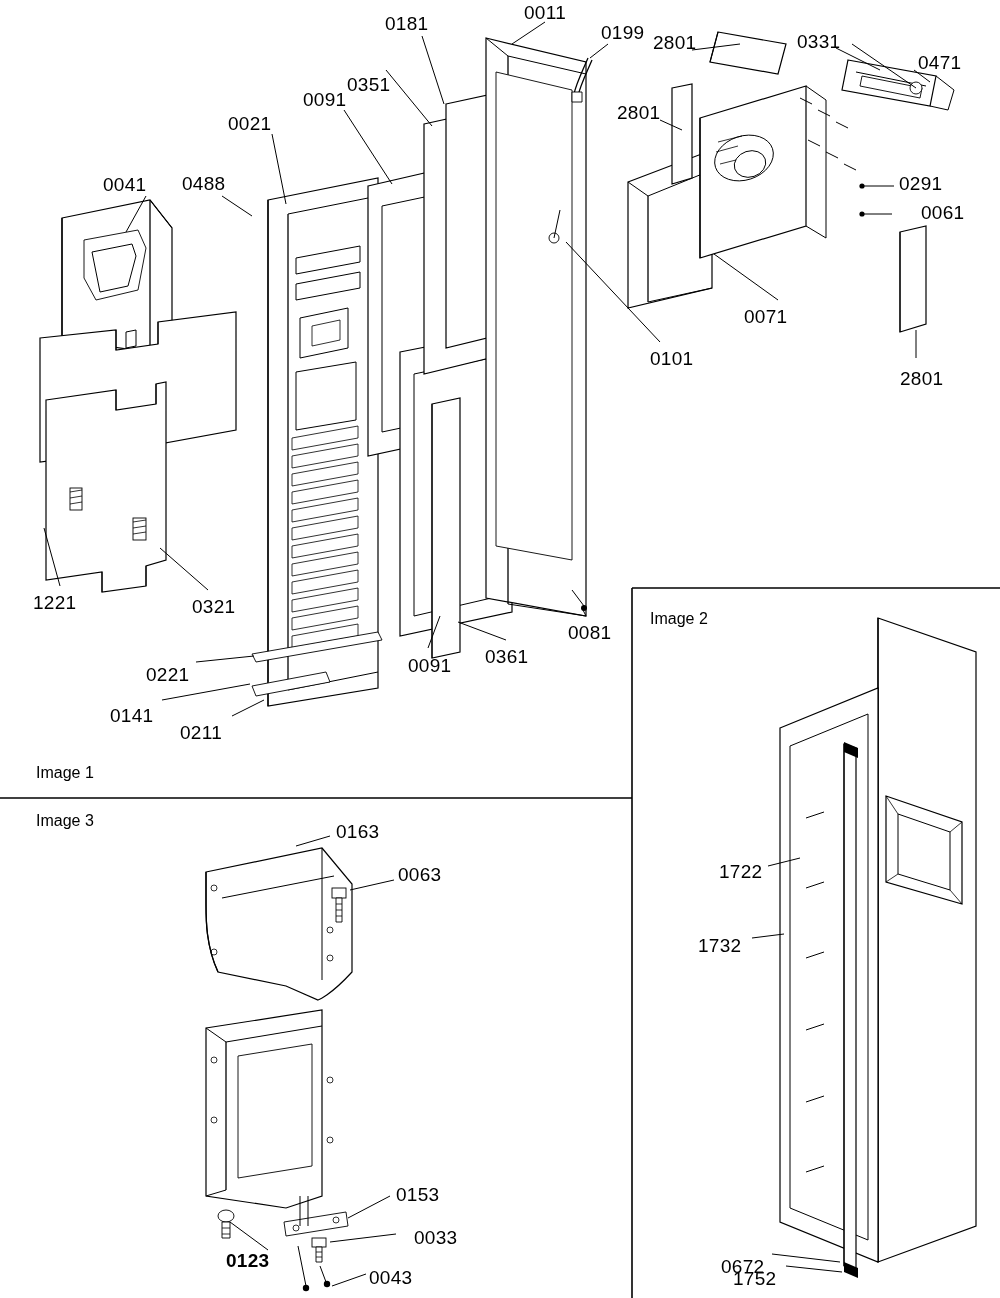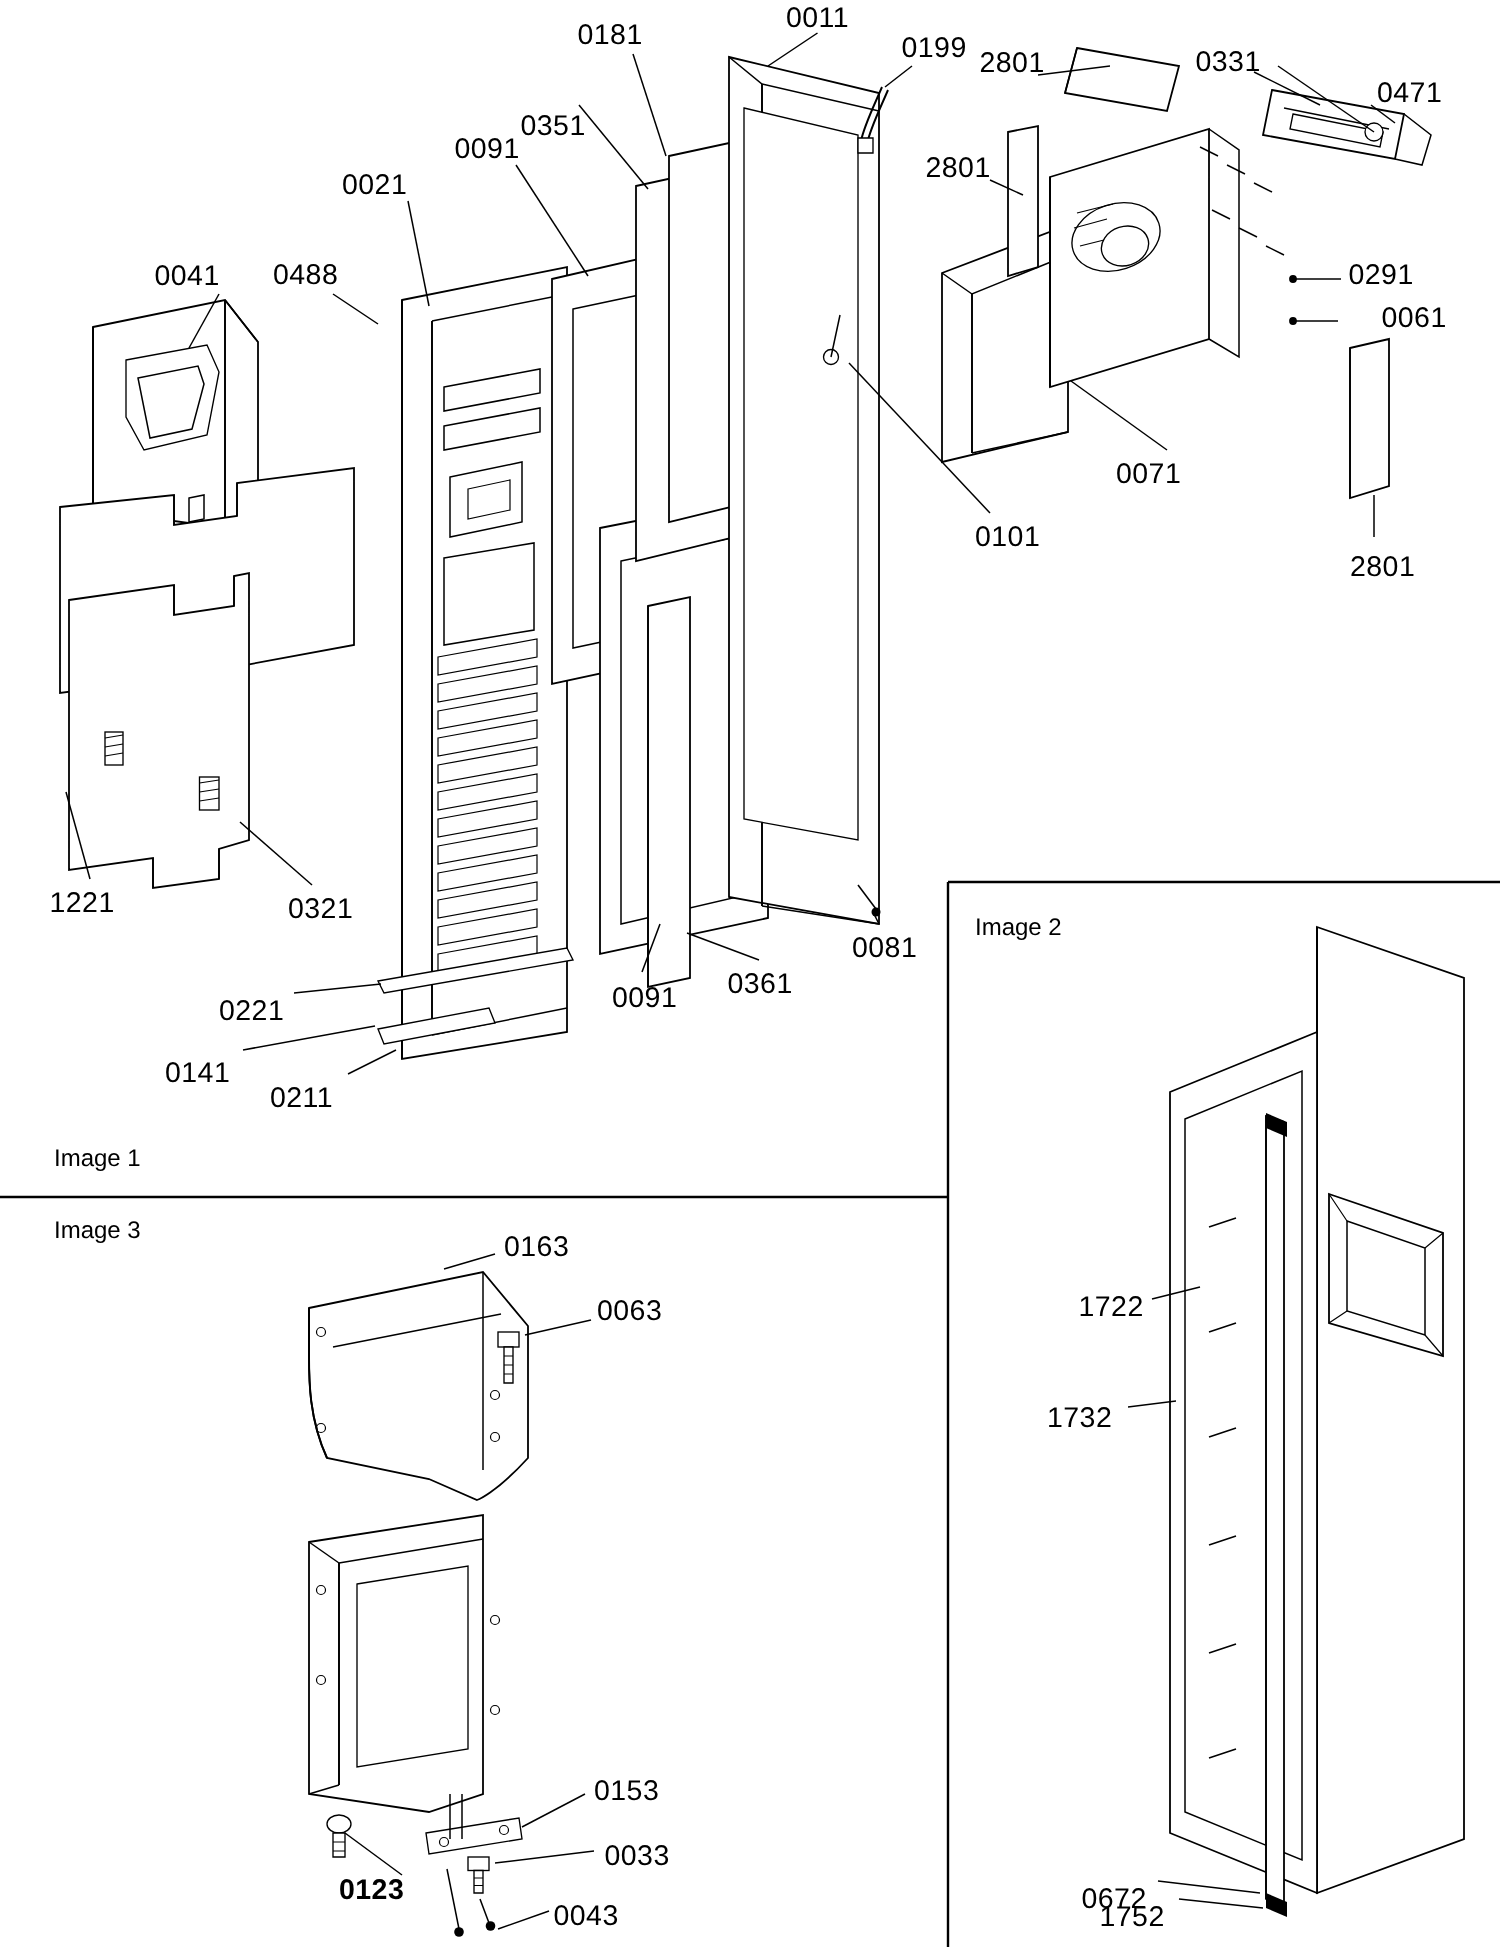--- a/index.html
+++ b/index.html
@@ -420,18 +420,18 @@
   <div id="labels-image2">
       <div class="lbl" style="left: 719px; top: 861px;">1722</div>
       <div class="lbl" style="left: 698px; top: 935px;">1732</div>
       <div class="lbl" style="left: 721px; top: 1256px;">0672</div>
       <div class="lbl" style="left: 733px; top: 1268px;">1752</div>
     </div>
   <div id="labels-image3">
       <div class="lbl" style="left: 336px; top: 821px;">0163</div>
       <div class="lbl" style="left: 398px; top: 864px;">0063</div>
       <div class="lbl" style="left: 396px; top: 1184px;">0153</div>
-      <div class="lbl" style="left: 403px; top: 1227px;">0033</div>
+      <div class="lbl" style="left: 414px; top: 1227px;">0033</div>
       <div class="lbl" style="left: 226px; top: 1250px; font-weight: bold;">0123</div>
       <div class="lbl" style="left: 369px; top: 1267px;">0043</div>
     </div>
 
 </div>
 
 </body></html>

